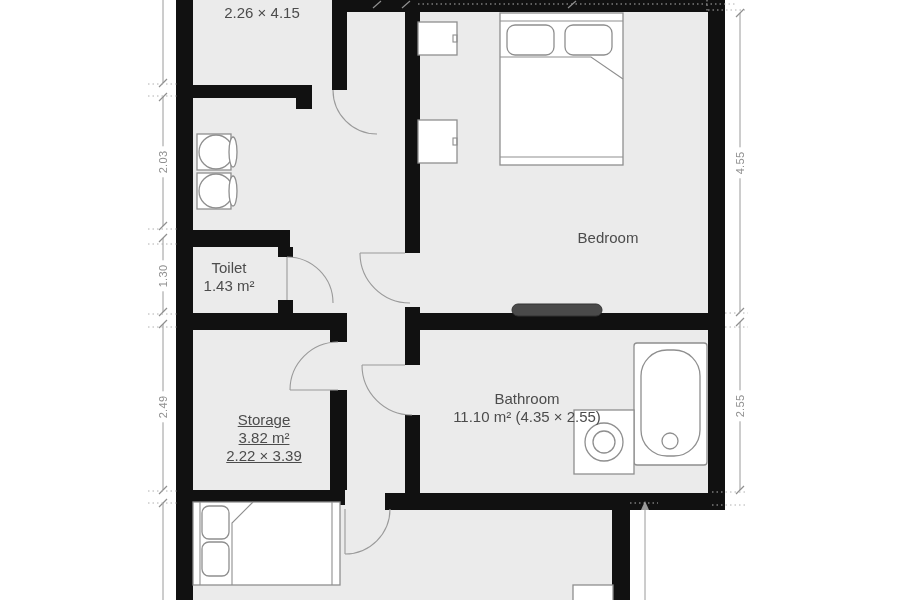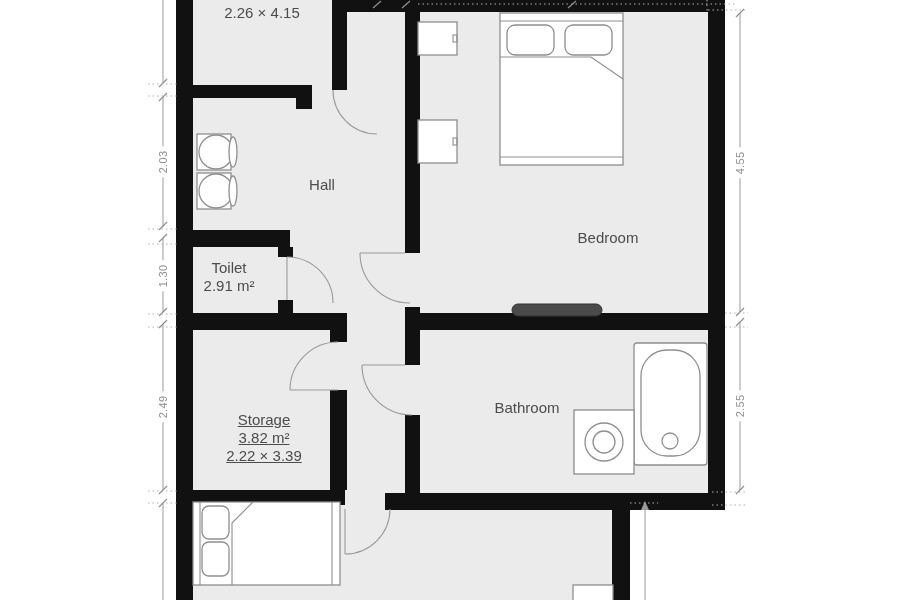--- a/index.html
+++ b/index.html
@@ -138,40 +138,40 @@
     <path class="tick" d="M 373,8 L 381,1 M 402,8 L 410,1 M 568,8 L 576,1"></path>
   </g>
 </svg>
 
 <div class="room-label" style="left:262px;top:4px;">
   <div>9.38 m²</div>
   <div>2.26 × 4.15</div>
 </div>
 
 <div class="room-label" style="left:322px;top:185px;">
-  <div>Hall</div>
 </div>
 
 <div class="room-label" style="left:229px;top:277px;">
   <div>Toilet</div>
-  <div>2.91 m²</div>
+  <div>1.43 m²</div>
 </div>
 
 <div class="room-label" style="left:264px;top:438px;text-decoration:underline;">
   <div>Storage</div>
   <div>3.82 m²</div>
   <div>2.22 × 3.39</div>
 </div>
 
 <div class="room-label" style="left:564px;top:238px;margin-left:44px;">
   <div>Bedroom</div>
 </div>
 
 <div class="room-label" style="left:527px;top:408px;">
   <div>Bathroom</div>
+  <div>11.10 m² (4.35 × 2.55)</div>
 </div>
 
 <div class="dim-label" style="left:163px;top:162px;">2.03</div>
 <div class="dim-label" style="left:163px;top:276px;">1.30</div>
 <div class="dim-label" style="left:163px;top:407px;">2.49</div>
 <div class="dim-label" style="left:740px;top:163px;">4.55</div>
 <div class="dim-label" style="left:740px;top:406px;">2.55</div>
 
 </div>
 

